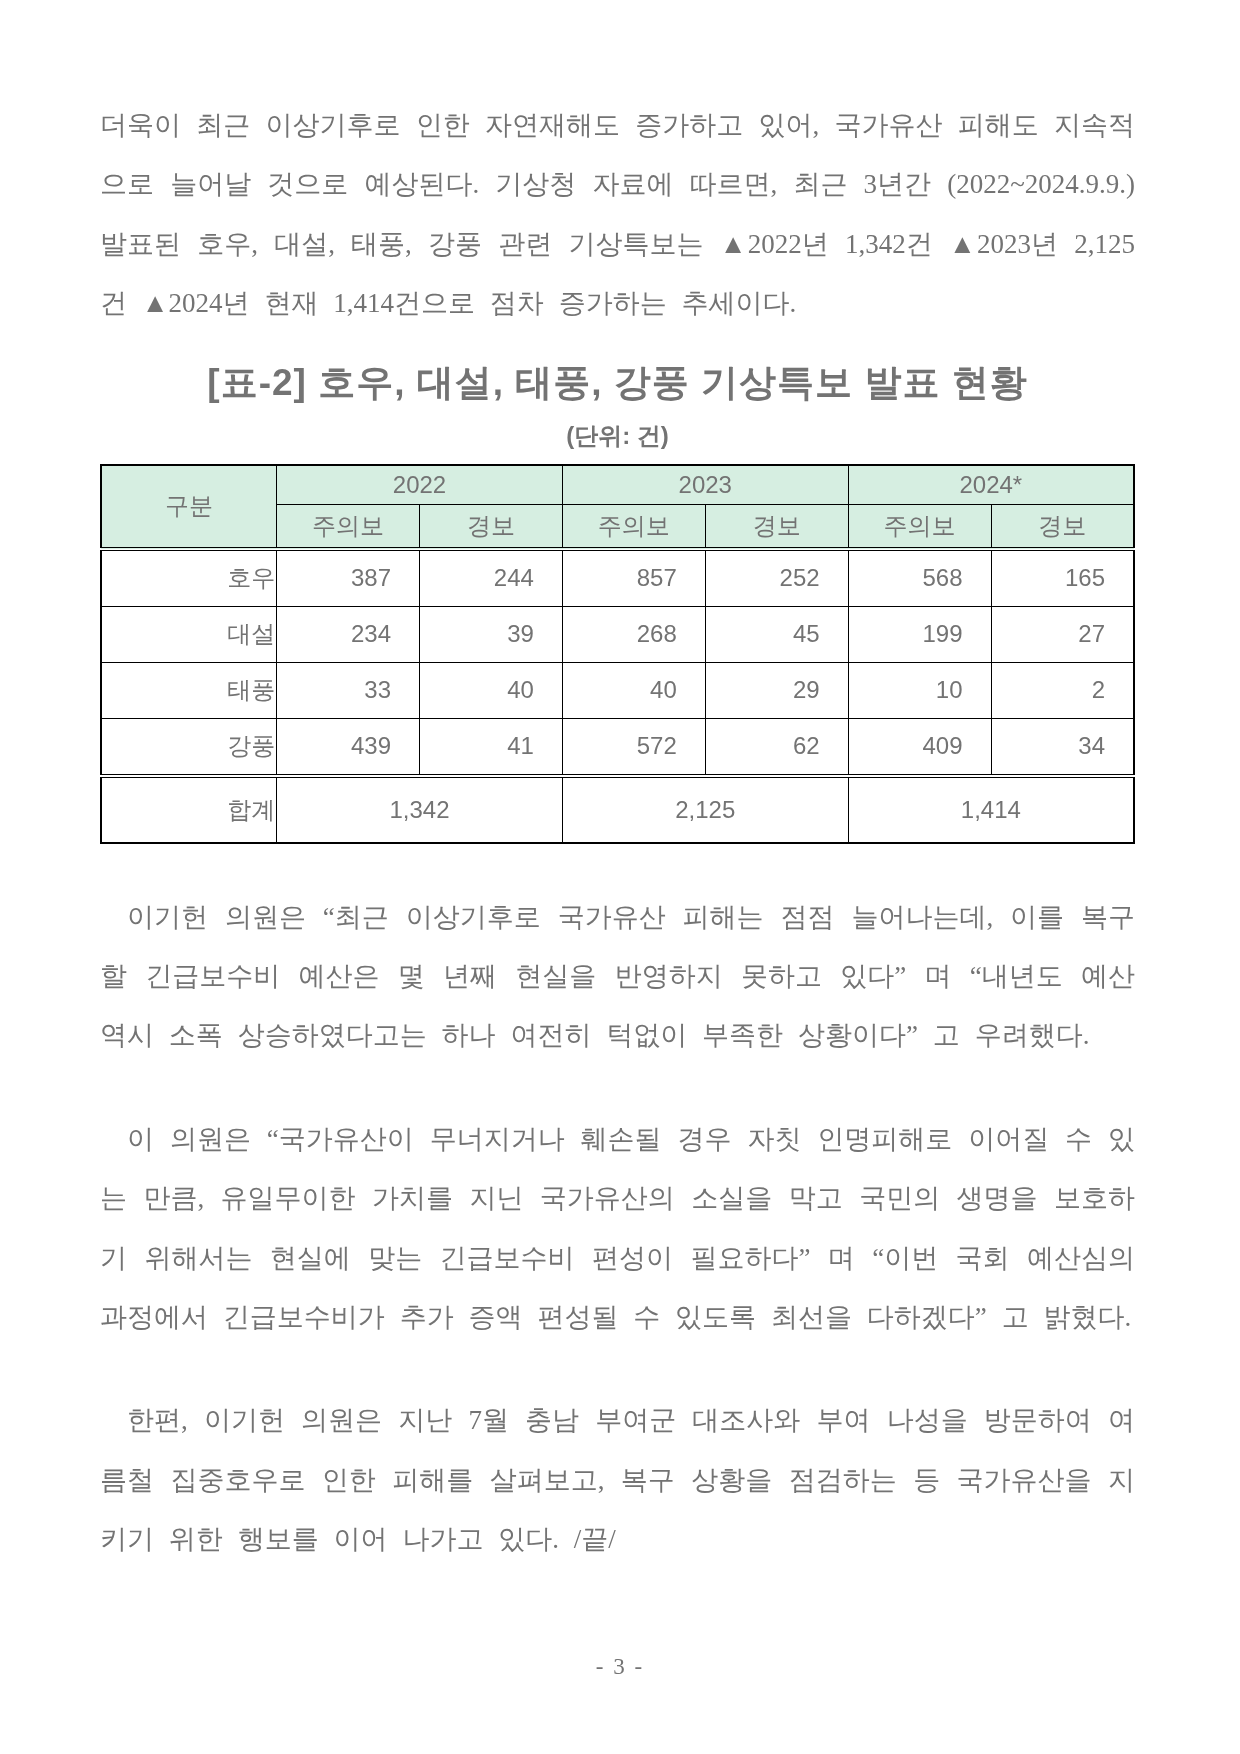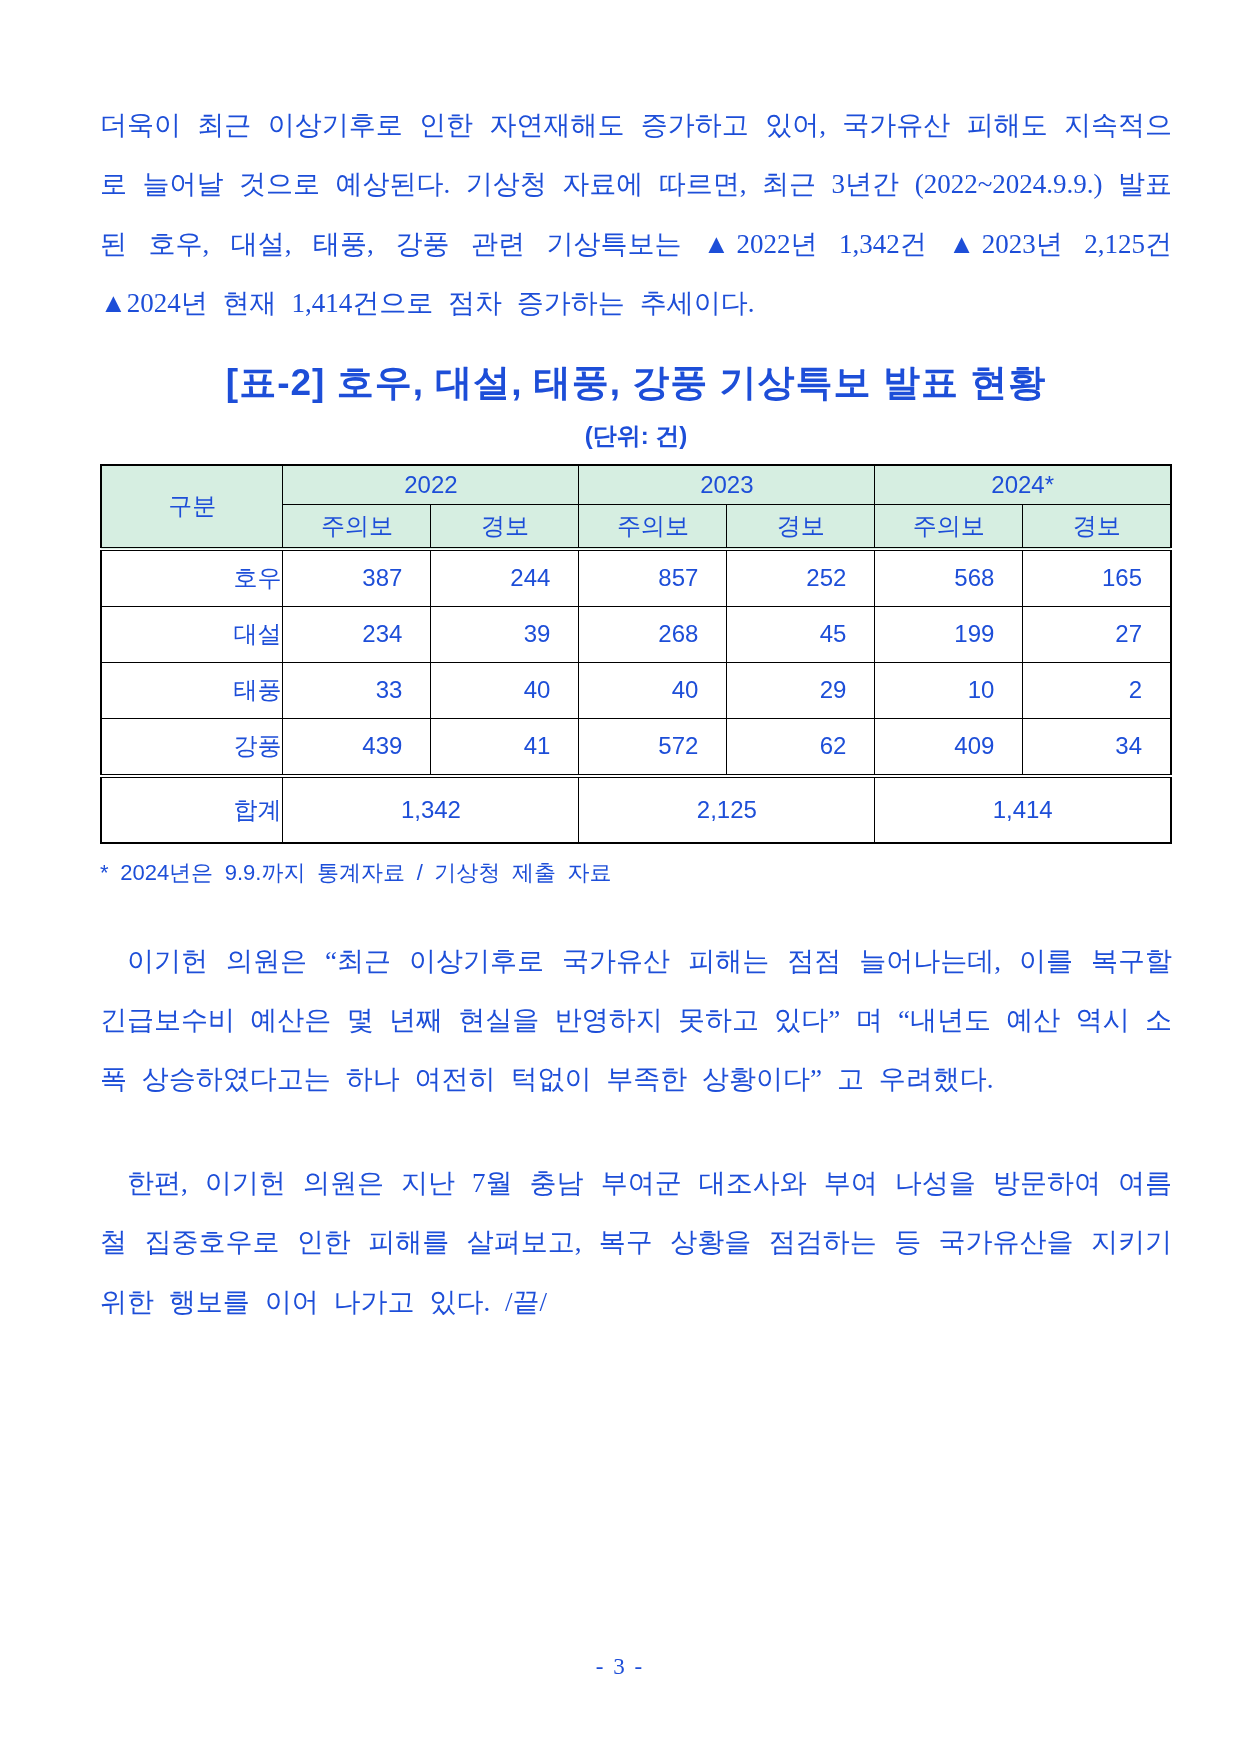--- a/index.html
+++ b/index.html
@@ -3,22 +3,22 @@
 <meta charset="utf-8">
 <style>
   html, body { margin: 0; padding: 0; background: #ffffff; }
   .page {
     width: 1240px;
     height: 1754px;
     box-sizing: border-box;
     position: relative;
     margin: 0 auto;
     background: #ffffff;
-    color: #1d4ed8;
-    padding: 96px 68px 0 100px;
+    color: #737373;
+    padding: 96px 105px 0 100px;
     font-family: "Liberation Serif", "DejaVu Serif", serif;
     overflow: hidden;
   }
   .body-text {
     font-size: 27px;
     line-height: 2.2;
     text-align: justify;
     word-spacing: 0.3em;
     margin: 0;
   }
@@ -148,22 +148,22 @@
       </tr>
       <tr class="total-row">
         <td class="label">합계</td>
         <td colspan="2" class="total-val">1,342</td>
         <td colspan="2" class="total-val">2,125</td>
         <td colspan="2" class="total-val">1,414</td>
       </tr>
     </tbody>
   </table>
 
-  <div class="footnote">* 2024년은 9.9.까지 통계자료 / 기상청 제출 자료</div>
 
   <p class="body-text indent">이기헌 의원은 “최근 이상기후로 국가유산 피해는 점점 늘어나는데, 이를 복구할 긴급보수비 예산은 몇 년째 현실을 반영하지 못하고 있다” 며 “내년도 예산 역시 소폭 상승하였다고는 하나 여전히 턱없이 부족한 상황이다” 고 우려했다.</p>
 
+  <p class="body-text indent">이 의원은 “국가유산이 무너지거나 훼손될 경우 자칫 인명피해로 이어질 수 있는 만큼, 유일무이한 가치를 지닌 국가유산의 소실을 막고 국민의 생명을 보호하기 위해서는 현실에 맞는 긴급보수비 편성이 필요하다” 며 “이번 국회 예산심의 과정에서 긴급보수비가 추가 증액 편성될 수 있도록 최선을 다하겠다” 고 밝혔다.</p>
 
   <p class="body-text indent">한편, 이기헌 의원은 지난 7월 충남 부여군 대조사와 부여 나성을 방문하여 여름철 집중호우로 인한 피해를 살펴보고, 복구 상황을 점검하는 등 국가유산을 지키기 위한 행보를 이어 나가고 있다. /끝/</p>
 
   <div class="page-number">- 3 -</div>
 
 </div>
 
 </body></html>

